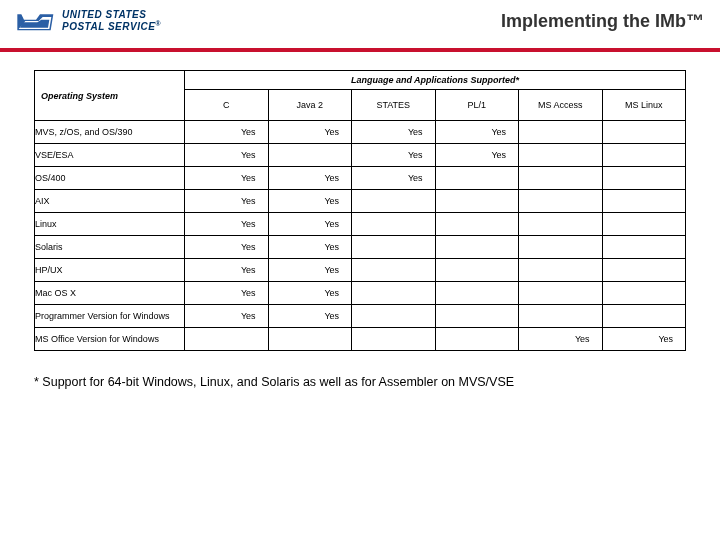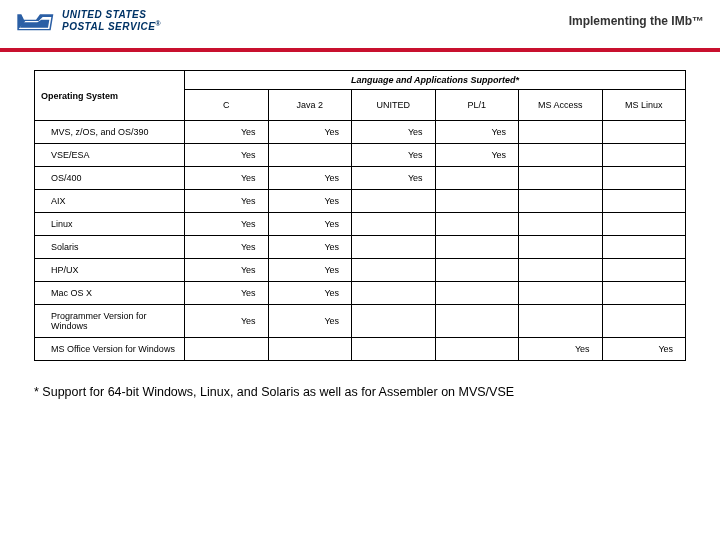--- a/index.html
+++ b/index.html
@@ -30,21 +30,21 @@
     display: flex;
     flex-direction: column;
     line-height: 1;
   }
   .usps-line1 { font-size: 10px; font-weight: 700; letter-spacing: 0.5px; color: #003366; font-style: italic; }
   .usps-line2 { font-size: 10px; font-weight: 700; letter-spacing: 0.5px; color: #003366; font-style: italic; }
   .reg { font-size: 7px; vertical-align: super; }
 
   .impl-title {
     color: #333;
-    font-size: 12px;
+    font-size: 18px;
     font-weight: 700;
   }
 
   .red-rule {
     height: 4px;
     background: #c8102e;
     width: 100%;
   }
 
   .content {
@@ -76,32 +76,33 @@
     padding: 6px 4px;
     vertical-align: middle;
   }
   th.lang-header {
     font-style: italic;
     font-weight: 700;
     text-align: center;
     padding: 4px;
   }
   th.os-header {
+    font-style: italic;
     font-weight: 700;
     text-align: left;
     padding: 10px 6px;
   }
   th.col-header {
     font-weight: 400;
     text-align: center;
     padding: 10px 2px;
   }
   td.os-cell {
     text-align: left;
-    padding-left: 16px;
+    padding-left: 0;
   }
   td.val-cell {
     text-align: center;
     padding-left: 48px;
   }
 
   .footnote {
     font-size: 12.5px;
     margin-top: 24px;
     color: #000;
@@ -146,21 +147,21 @@
             <col class="lang">
         </colgroup>
         <thead>
           <tr>
             <th rowspan="2" class="os-header">Operating System</th>
             <th colspan="6" class="lang-header">Language and Applications Supported*</th>
           </tr>
           <tr id="col-headers">
               <th class="col-header">C</th>
               <th class="col-header">Java 2</th>
-              <th class="col-header">UNITED</th>
+              <th class="col-header">STATES</th>
               <th class="col-header">PL/1</th>
               <th class="col-header">MS Access</th>
               <th class="col-header">MS Linux</th>
             </tr>
         </thead>
         <tbody id="table-body">
             <tr>
               <td class="os-cell">MVS, z/OS, and OS/390</td>
               <td class="val-cell">Yes</td>
               <td class="val-cell">Yes</td>

